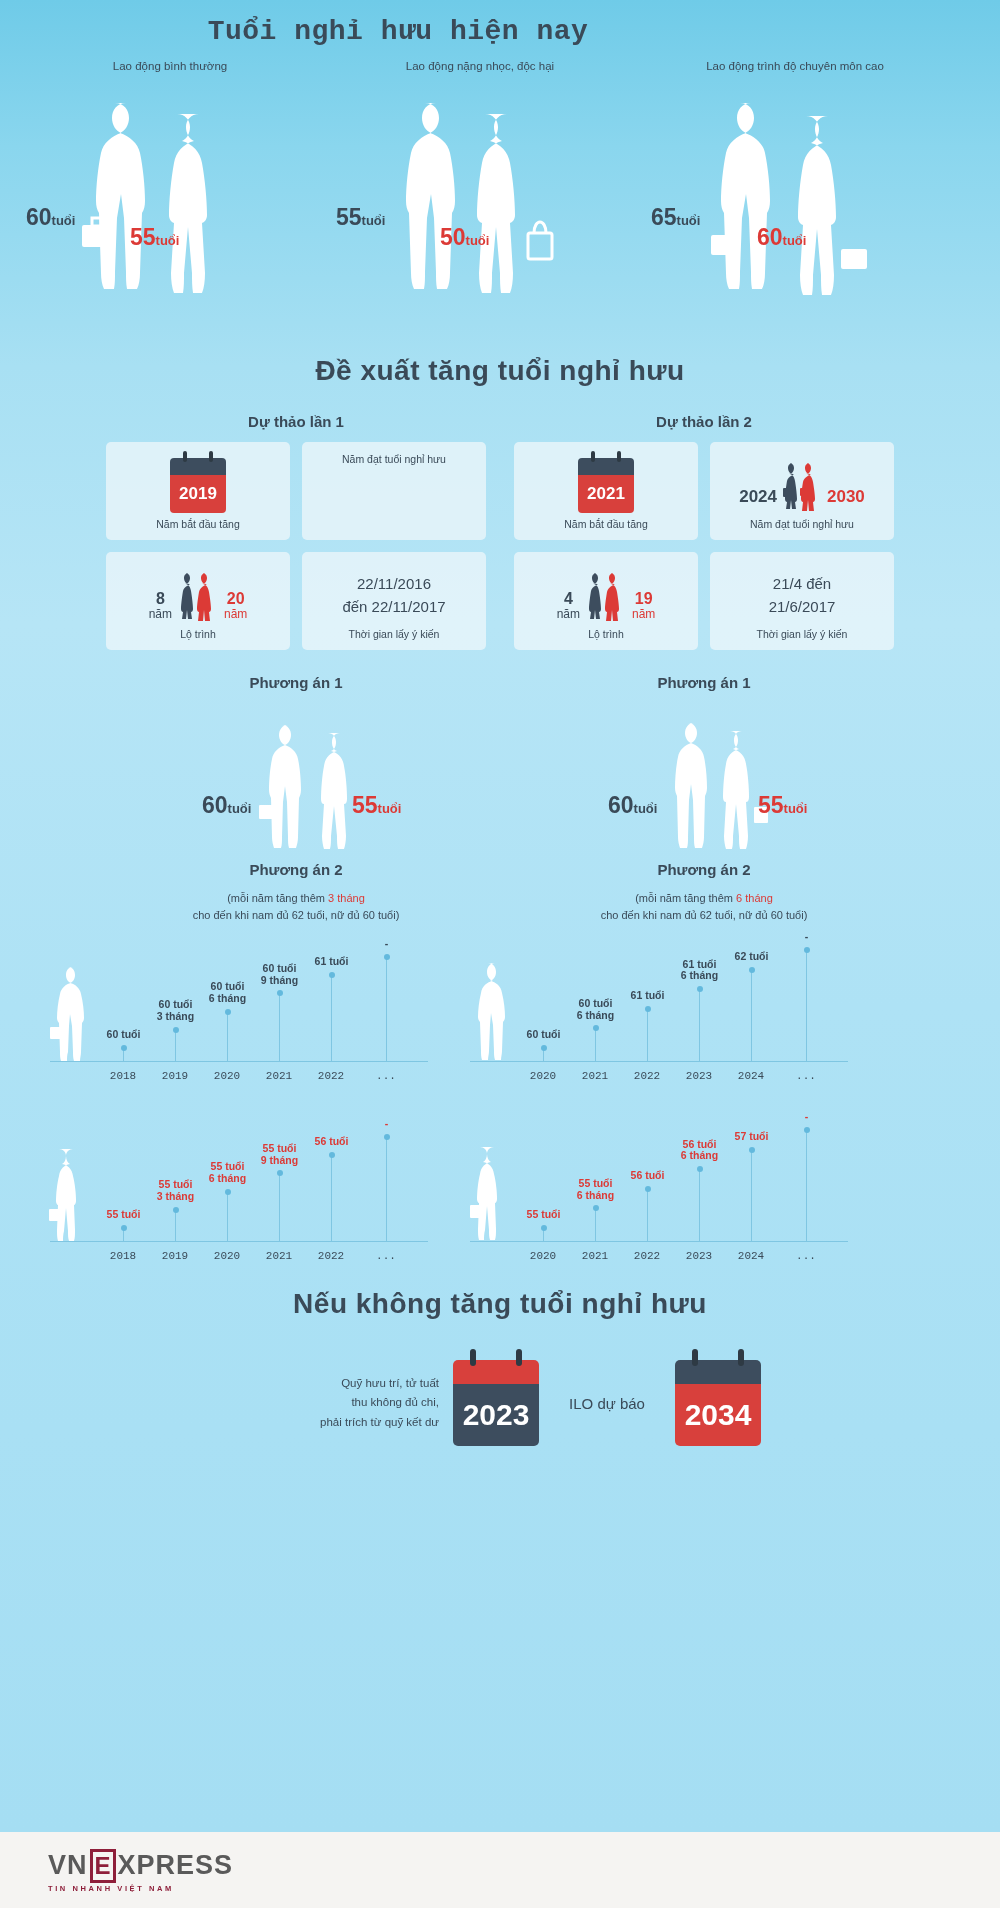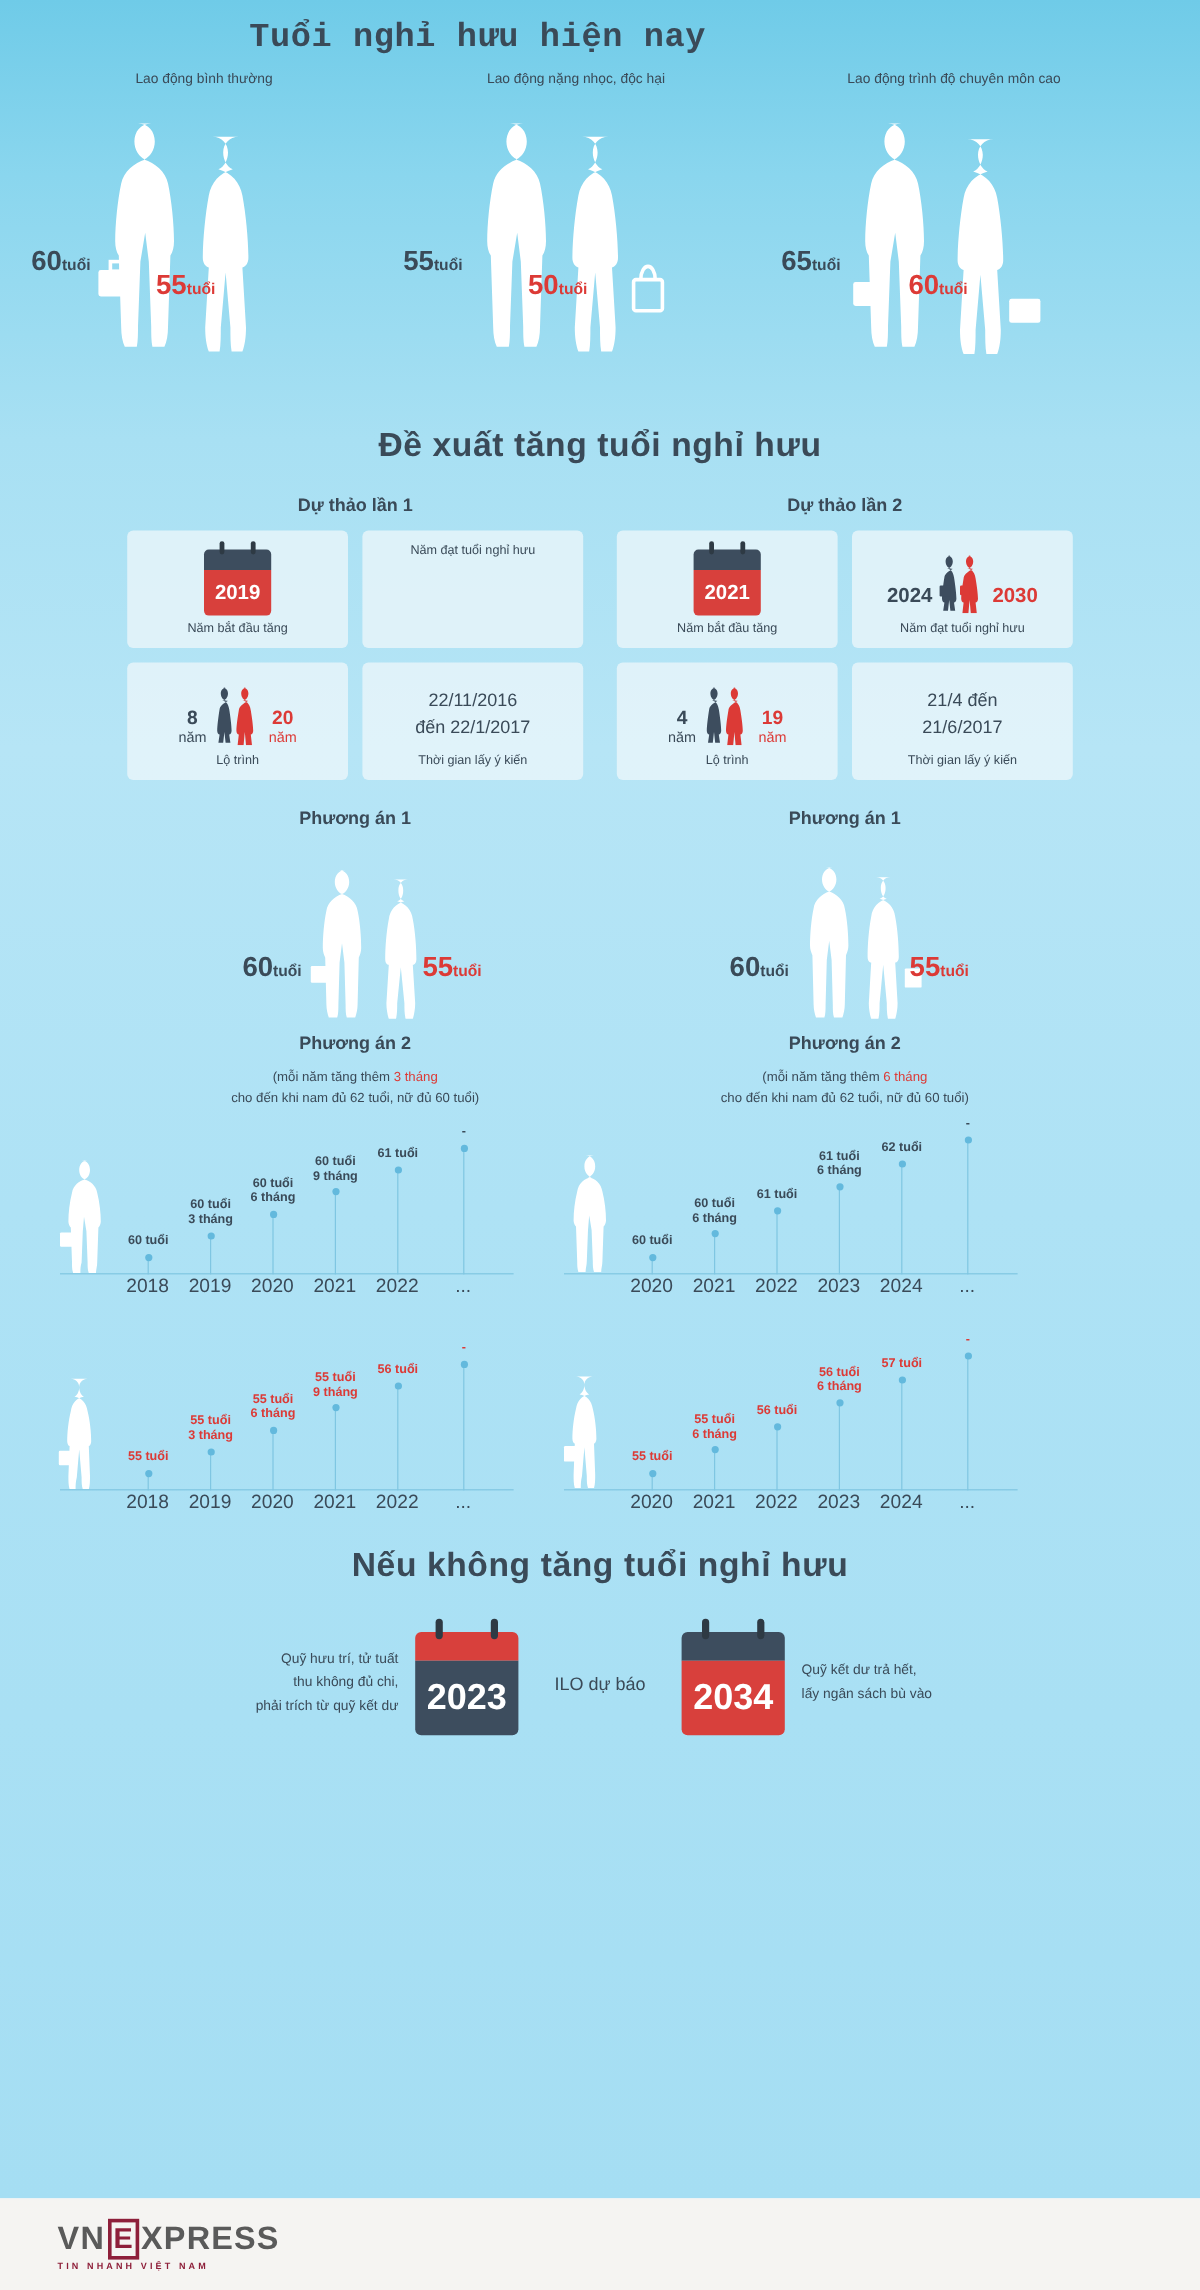--- a/index.html
+++ b/index.html
@@ -126,21 +126,21 @@
   .chart .pt .lbl {
     position: absolute; bottom: 100%; left: 50%;
     transform: translateX(-50%);
     margin-bottom: 7px;
     font-size: 10.5px; font-weight: bold; line-height: 1.12;
     white-space: nowrap; text-align: center;
   }
   .chart .tick {
     position: absolute; bottom: 8px;
     transform: translateX(-50%);
-    font-size: 16px; color: #3a4a58;
+    font-size: 11px; color: #3a4a58; font-family: Liberation Mono, monospace;
   }
   .chart .silhouette { position: absolute; bottom: 29px; }
 
   
   #sec3 { position: absolute; top: 1288px; left: 0; width: 1000px; }
   #sec3 .title { margin-bottom: 40px; }
   .forecast { display: flex; align-items: center; justify-content: center; gap: 14px; }
   .fc-text { font-size: 11.5px; color: #3a4a58; line-height: 1.7; }
   .fc-text.r { text-align: right; width: 200px; }
   .fc-text.l { text-align: left; width: 200px; }
@@ -293,21 +293,21 @@
                 </span>
               </div>
             </div>
             <div class="card-cap">Lộ trình</div>
           </div>
 
           <div class="card">
             <div class="card-body">
               <div class="daterange">
                 <div>22/11/2016</div>
-                <div>đến 22/1/2017</div>
+                <div>đến 22/11/2017</div>
               </div>
             </div>
             <div class="card-cap">Thời gian lấy ý kiến</div>
           </div>
 
         </div>
 
         <div class="pa2" style="margin-top:24px;">
           <div class="h2">Phương án 1</div>
           <div class="pa-figs">
@@ -600,24 +600,20 @@
       </div>
       <div class="fc-mid">ILO dự báo</div>
       <div class="bigcal b">
         <div class="rings">
             <div class="ring l"></div>
             <div class="ring r"></div>
           </div>
         <div class="head"></div>
         <div class="body">2034</div>
       </div>
-      <div class="fc-text l">
-        <div>Quỹ kết dư trả hết,</div>
-        <div>lấy ngân sách bù vào</div>
-      </div>
     </div>
   </div>
 
 </div>
 
 <div class="footer">
   <div class="logo">
     <div class="row1">
       <span class="vn">VN</span>
       <span class="ebox">

